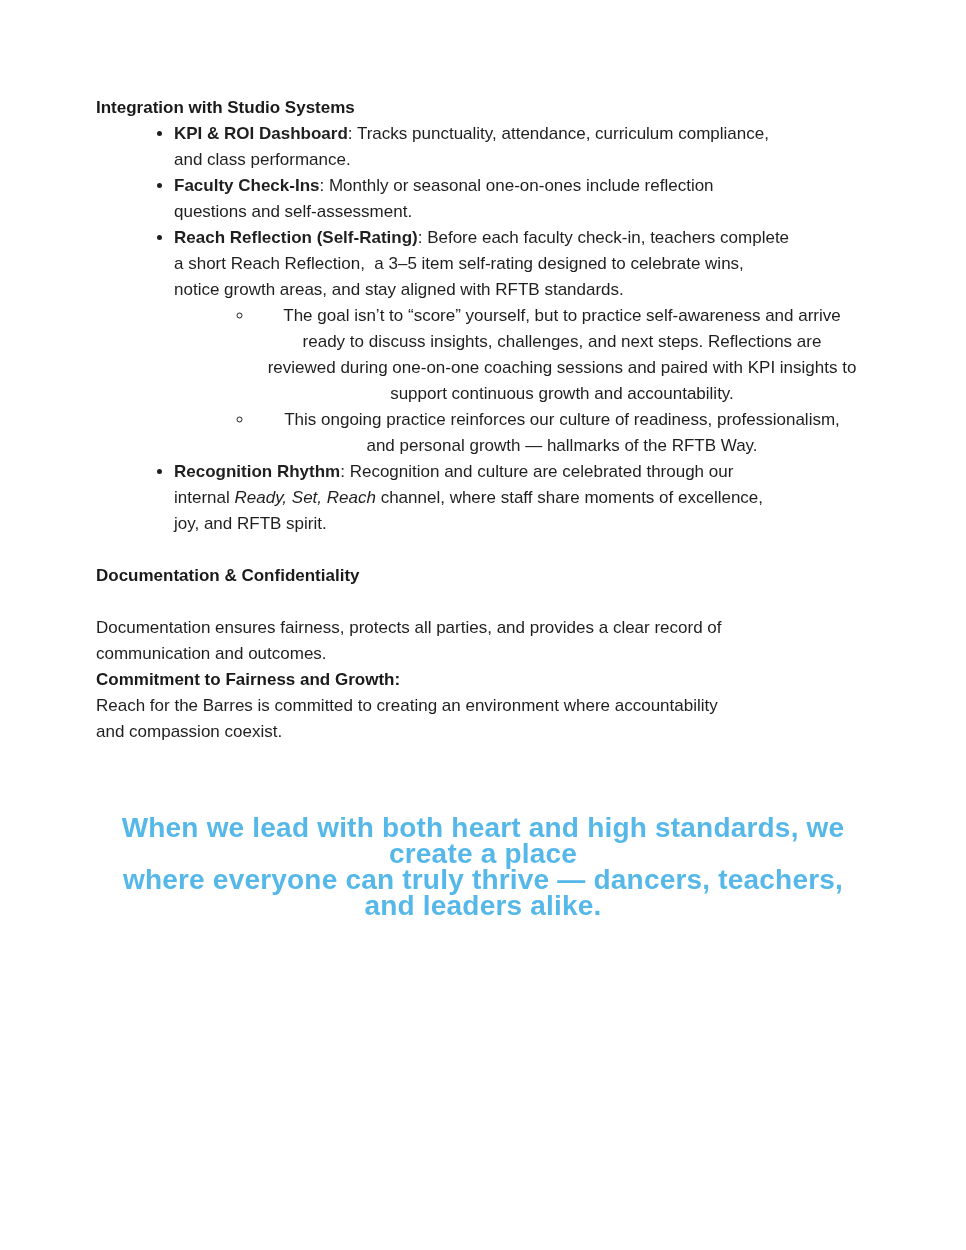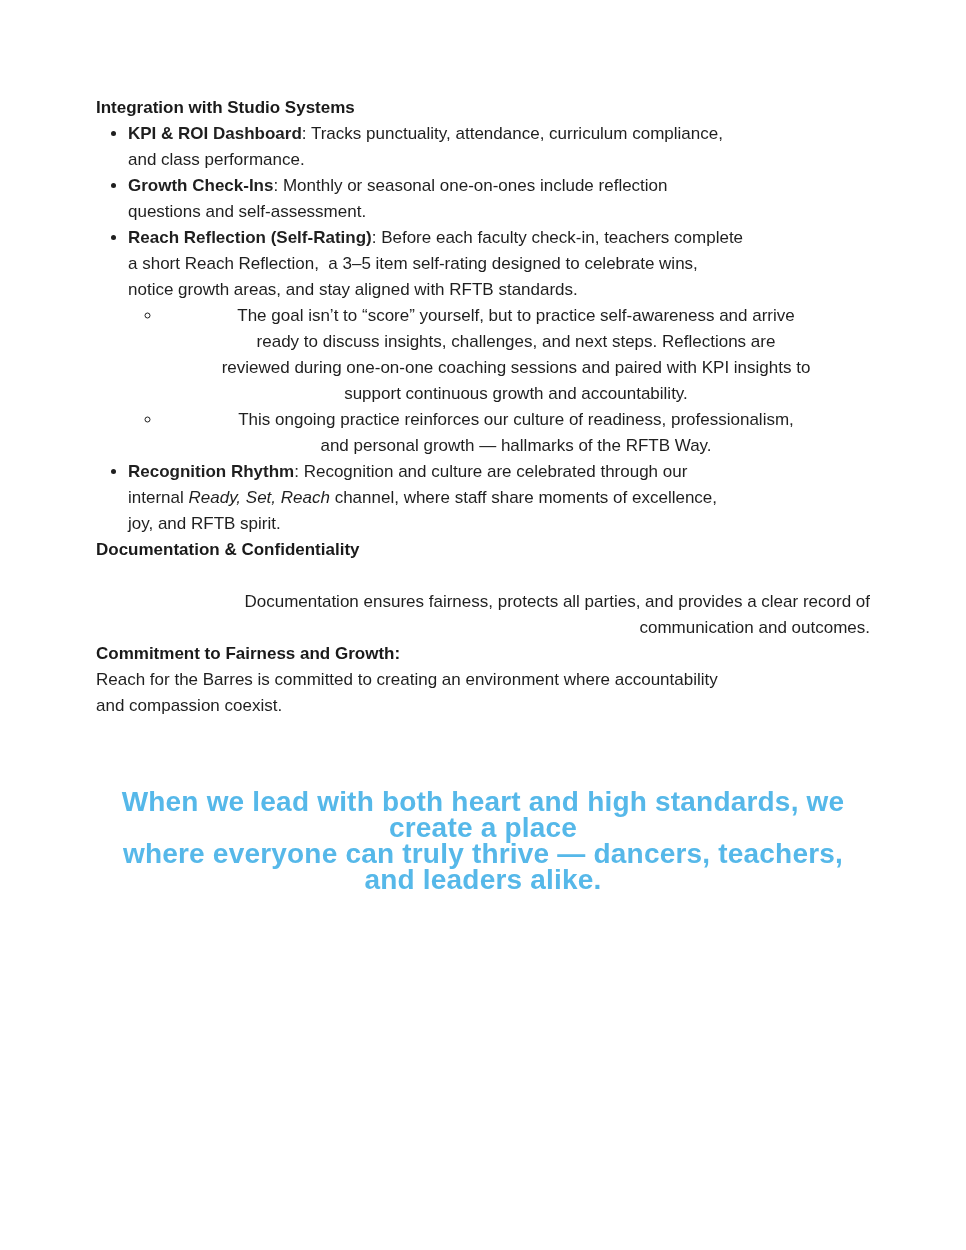--- a/index.html
+++ b/index.html
@@ -20,39 +20,39 @@
     right: 96px;
     top: 95px;
   }
   h3 {
     margin: 0;
     font-size: 17px;
     line-height: 26px;
     font-weight: 700;
     color: #1a1a1a;
   }
-  h3.gap-sm { }
+  h3.gap-sm { margin-top: 26px; }
   h3.gap-lg { }
   p {
     margin: 0;
     white-space: pre-wrap;
   }
-  p.gap { margin-top: 26px; text-align: right; }
+  p.gap { margin-top: 26px; }
   ul.l1 {
     margin: 0;
     padding-left: 32px;
     list-style-type: disc;
   }
   ul.l2 {
     margin: 0;
     padding-left: 34px;
     list-style-type: circle;
     text-align: center;
   }
-  li { white-space: pre-wrap; }
+  li { white-space: pre-wrap; margin-left: 46px; }
   li > strong { font-weight: 700; }
   .quote {
     margin-top: 70px;
     text-align: center;
     font-size: 28px;
     line-height: 26px;
     font-weight: 700;
     letter-spacing: 0.2px;
     color: #56b8e9;
     white-space: pre-line;
@@ -77,21 +77,21 @@
 
 <div class="page">
   <div class="content">
 
     <h3>Integration with Studio Systems</h3>
 
     <ul class="l1">
       <li><strong>KPI &amp; ROI Dashboard</strong><span>: Tracks punctuality, attendance, curriculum compliance,
 and class performance.</span></li>
 
-      <li><strong>Growth Check-Ins</strong><span>: Monthly or seasonal one-on-ones include reflection
+      <li><strong>Faculty Check-Ins</strong><span>: Monthly or seasonal one-on-ones include reflection
 questions and self-assessment.</span></li>
 
       <li><strong>Reach Reflection (Self-Rating)</strong><span>: Before each faculty check-in, teachers complete
 a short Reach Reflection,  a 3–5 item self-rating designed to celebrate wins,
 notice growth areas, and stay aligned with RFTB standards.</span><ul class="l2"><li><span>The goal isn’t to “score” yourself, but to practice self-awareness and arrive
 ready to discuss insights, challenges, and next steps. Reflections are
 reviewed during one-on-one coaching sessions and paired with KPI insights to
 support continuous growth and accountability.</span></li><li><span>This ongoing practice reinforces our culture of readiness, professionalism,
 and personal growth — hallmarks of the RFTB Way.</span></li></ul></li>
 

